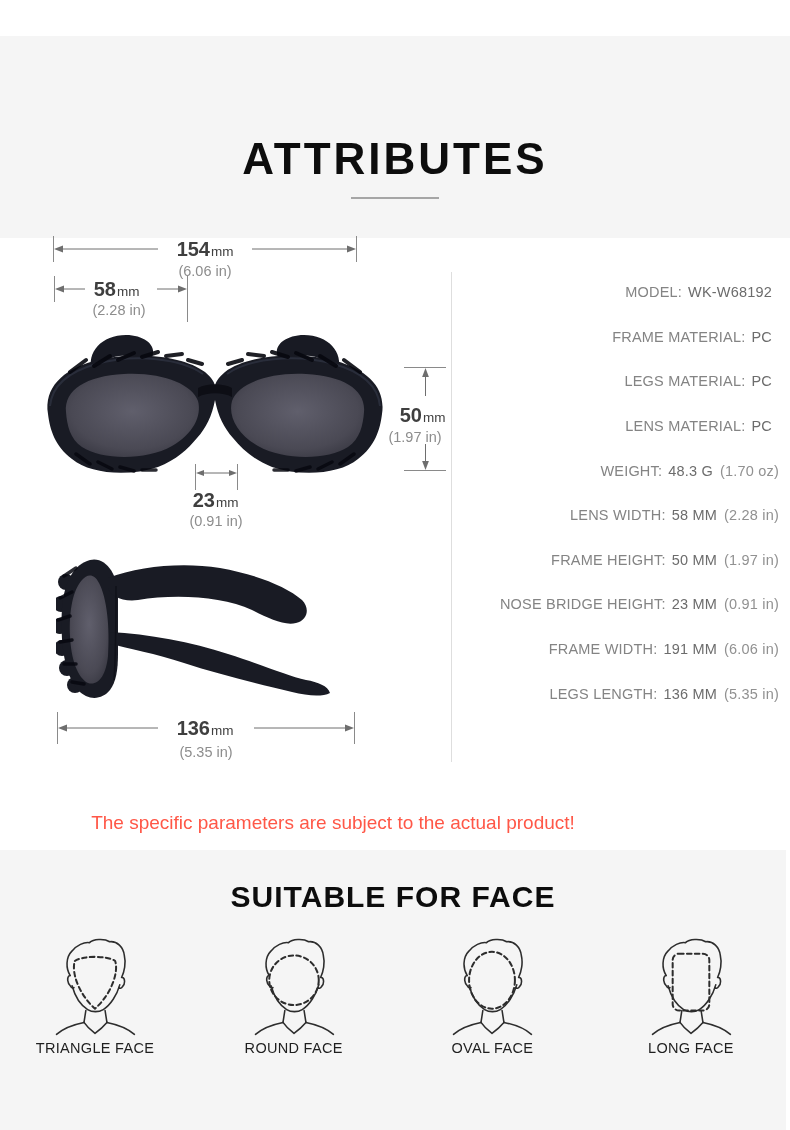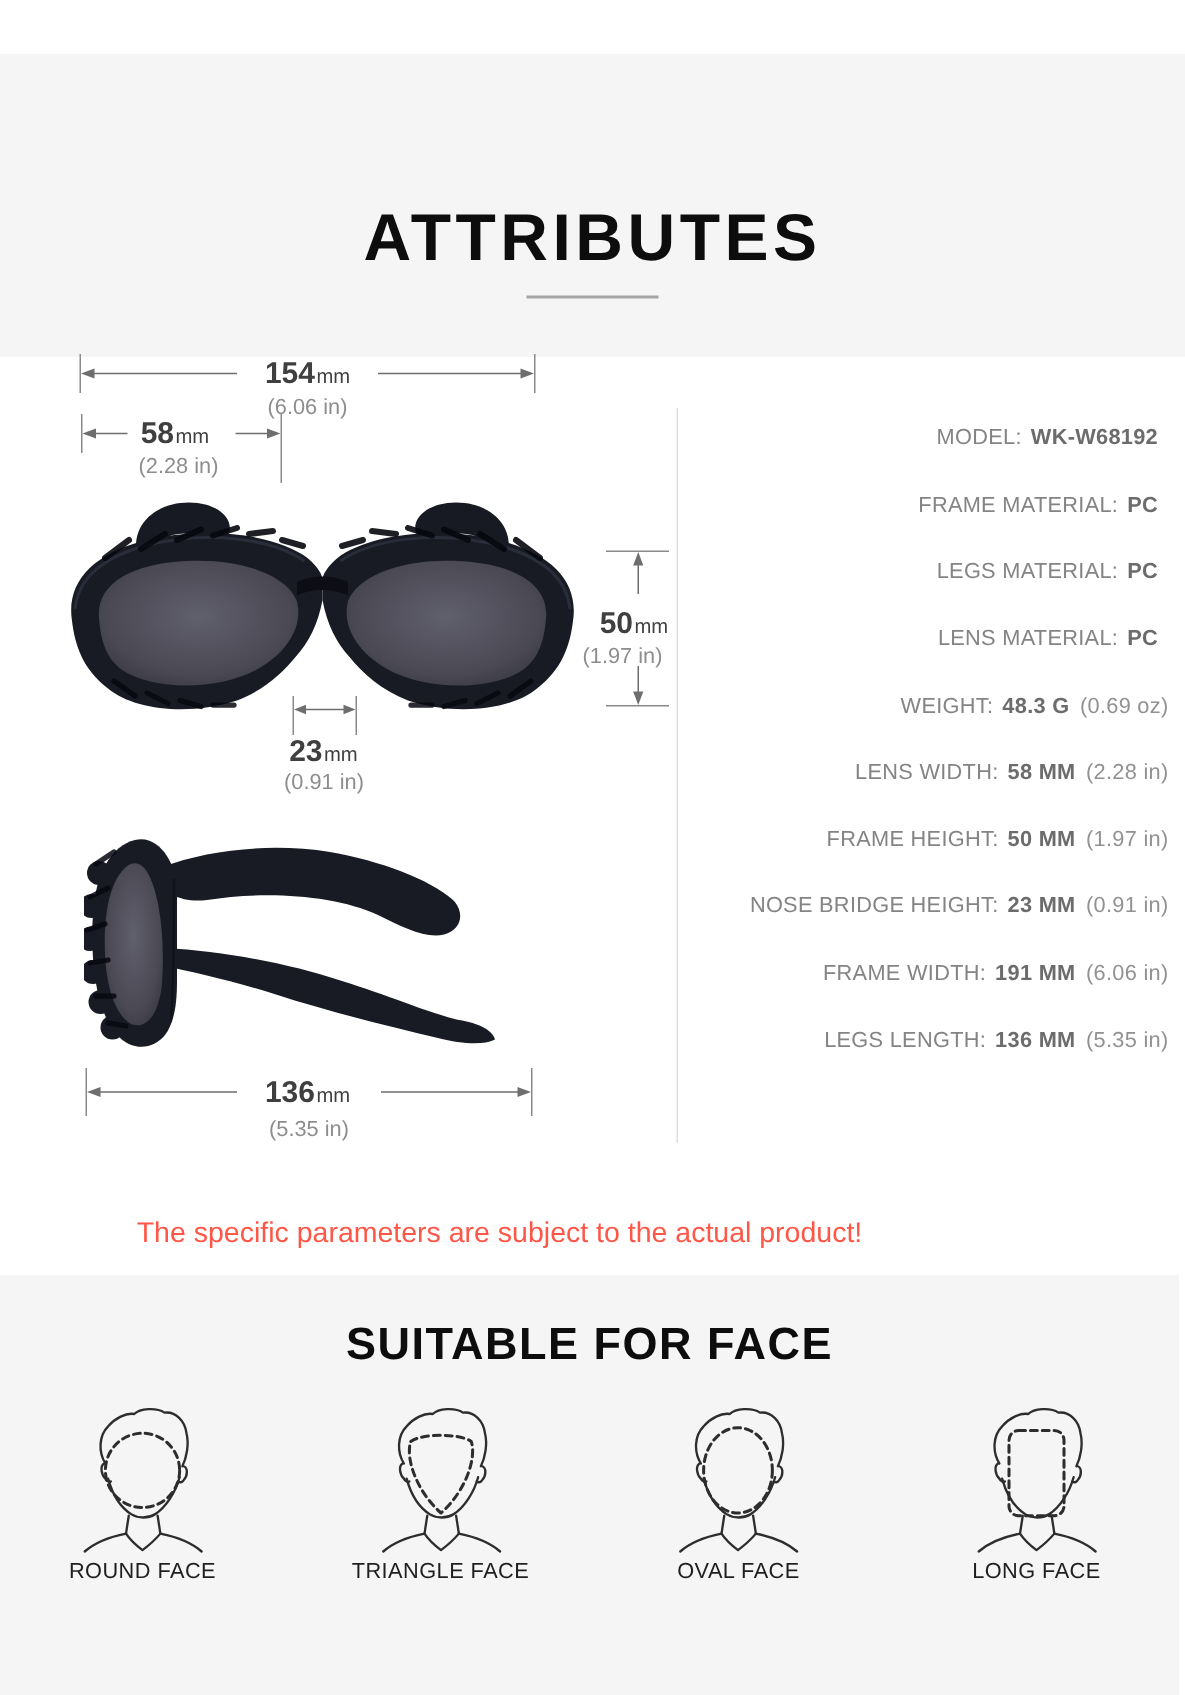--- a/index.html
+++ b/index.html
@@ -32,21 +32,21 @@
   #dim-136{left:56px;top:712px;}
   
   .glasses-front{position:absolute;left:40px;top:326px;}
   .glasses-side{position:absolute;left:56px;top:554px;}
   
   .v-divider{position:absolute;left:451px;top:272px;width:1px;height:490px;background:#dedede;}
   
   .spec-list{position:absolute;left:467px;top:270px;width:312px;display:flex;flex-direction:column;}
   .spec-row{height:44.6px;display:flex;align-items:center;white-space:nowrap;justify-content:flex-end;}
   .spec-label{font-size:14.5px;color:#848484;letter-spacing:0.2px;}
-  .spec-value{font-size:14.5px;font-weight:bold;color:#6c6c6c;margin-left:6px;letter-spacing:0.2px;}
+  .spec-value{font-size:14.5px;font-weight:normal;color:#6c6c6c;margin-left:6px;letter-spacing:0.2px;}
   .spec-extra{font-size:14.5px;color:#919191;margin-left:7px;letter-spacing:0.2px;}
   
   .notice{position:absolute;left:0;top:812px;width:666px;text-align:center;font-size:19px;}
   
   .section-faces{position:absolute;left:0;top:850px;width:786px;height:280px;background:#f5f5f5;}
   .faces-title{margin:0;padding-top:30px;text-align:center;font-size:30px;font-weight:bold;color:#0d0d0d;letter-spacing:1px;}
   .faces-row{display:flex;justify-content:space-between;padding:14px 24px 0;}
   .face-card{width:142px;display:flex;flex-direction:column;align-items:center;}
   .face-card svg{width:110px;height:110px;}
   .face-figure path,.face-figure circle,.face-figure rect,.face-figure ellipse{
@@ -200,21 +200,21 @@
       <span class="spec-extra"></span>
     </div>
     <div class="spec-row">
       <span class="spec-label">LENS MATERIAL:</span>
       <span class="spec-value">PC</span>
       <span class="spec-extra"></span>
     </div>
     <div class="spec-row">
       <span class="spec-label">WEIGHT:</span>
       <span class="spec-value">48.3 G</span>
-      <span class="spec-extra">(0.69 oz)</span>
+      <span class="spec-extra">(1.70 oz)</span>
     </div>
     <div class="spec-row">
       <span class="spec-label">LENS WIDTH:</span>
       <span class="spec-value">58 MM</span>
       <span class="spec-extra">(2.28 in)</span>
     </div>
     <div class="spec-row">
       <span class="spec-label">FRAME HEIGHT:</span>
       <span class="spec-value">50 MM</span>
       <span class="spec-extra">(1.97 in)</span>
@@ -236,53 +236,53 @@
     </div>
   </div>
 
   <div class="notice">
     <span id="notice-text" style="color: rgb(255, 87, 71);">The specific parameters are subject to the actual product!</span>
   </div>
 
   <div class="section-faces">
     <h2 class="faces-title">SUITABLE FOR FACE</h2>
     <div class="faces-row">
+
+      <div class="face-card">
+        <svg class="face-figure" viewBox="0 0 120 120">
+          <path d="M33,52 C28,44 28,32 35,25 C40,19 48,15 54,16 C58,12 70,11 76,15 C84,14 91,21 92,30 C94,38 92,48 89,54"></path>
+          <path d="M32,52 C29,54 30,60 33,63 C34,65 36,66 37,65"></path>
+          <path d="M90,54 C93,55 93,61 90,64 C89,66 87,66 86,65"></path>
+          <path d="M35,63 C38,74 44,84 52,89 C57,92 64,92 69,89 C77,84 84,73 87,62"></path>
+          <path d="M50,90 L48,103"></path>
+            <path d="M71,90 L73,103"></path>
+          <path d="M48,103 C38,105 26,109 18,116"></path>
+            <path d="M73,103 C83,105 95,109 103,116"></path>
+          <path d="M48,103 C52,109 56,112 60,115 C64,112 68,109 73,103"></path>
+          <path class="dashed" d="M38,36 C46,30 74,30 82,36 C86,48 78,72 60,88 C42,72 34,48 38,36 Z"></path>
+        </svg>
+        <div class="face-label">TRIANGLE FACE</div>
+      </div>
 
       <div class="face-card">
         <svg class="face-figure" viewBox="0 0 120 120">
           <path d="M33,52 C28,44 28,32 35,25 C40,19 48,15 54,16 C58,12 70,11 76,15 C84,14 91,21 92,30 C94,38 92,48 89,54"></path>
           <path d="M32,52 C29,54 30,60 33,63 C34,65 36,66 37,65"></path>
           <path d="M90,54 C93,55 93,61 90,64 C89,66 87,66 86,65"></path>
           <path d="M35,63 C38,74 44,84 52,89 C57,92 64,92 69,89 C77,84 84,73 87,62"></path>
           <path d="M50,90 L48,103"></path>
             <path d="M71,90 L73,103"></path>
           <path d="M48,103 C38,105 26,109 18,116"></path>
             <path d="M73,103 C83,105 95,109 103,116"></path>
           <path d="M48,103 C52,109 56,112 60,115 C64,112 68,109 73,103"></path>
           <circle class="dashed" cx="60" cy="57" r="27"></circle>
         </svg>
         <div class="face-label">ROUND FACE</div>
       </div>
 
-      <div class="face-card">
-        <svg class="face-figure" viewBox="0 0 120 120">
-          <path d="M33,52 C28,44 28,32 35,25 C40,19 48,15 54,16 C58,12 70,11 76,15 C84,14 91,21 92,30 C94,38 92,48 89,54"></path>
-          <path d="M32,52 C29,54 30,60 33,63 C34,65 36,66 37,65"></path>
-          <path d="M90,54 C93,55 93,61 90,64 C89,66 87,66 86,65"></path>
-          <path d="M35,63 C38,74 44,84 52,89 C57,92 64,92 69,89 C77,84 84,73 87,62"></path>
-          <path d="M50,90 L48,103"></path>
-            <path d="M71,90 L73,103"></path>
-          <path d="M48,103 C38,105 26,109 18,116"></path>
-            <path d="M73,103 C83,105 95,109 103,116"></path>
-          <path d="M48,103 C52,109 56,112 60,115 C64,112 68,109 73,103"></path>
-          <path class="dashed" d="M38,36 C46,30 74,30 82,36 C86,48 78,72 60,88 C42,72 34,48 38,36 Z"></path>
-        </svg>
-        <div class="face-label">TRIANGLE FACE</div>
-      </div>
-
 
       <div class="face-card">
         <svg class="face-figure" viewBox="0 0 120 120">
           <path d="M33,52 C28,44 28,32 35,25 C40,19 48,15 54,16 C58,12 70,11 76,15 C84,14 91,21 92,30 C94,38 92,48 89,54"></path>
           <path d="M32,52 C29,54 30,60 33,63 C34,65 36,66 37,65"></path>
           <path d="M90,54 C93,55 93,61 90,64 C89,66 87,66 86,65"></path>
           <path d="M35,63 C38,74 44,84 52,89 C57,92 64,92 69,89 C77,84 84,73 87,62"></path>
           <path d="M50,90 L48,103"></path>
             <path d="M71,90 L73,103"></path>
           <path d="M48,103 C38,105 26,109 18,116"></path>

